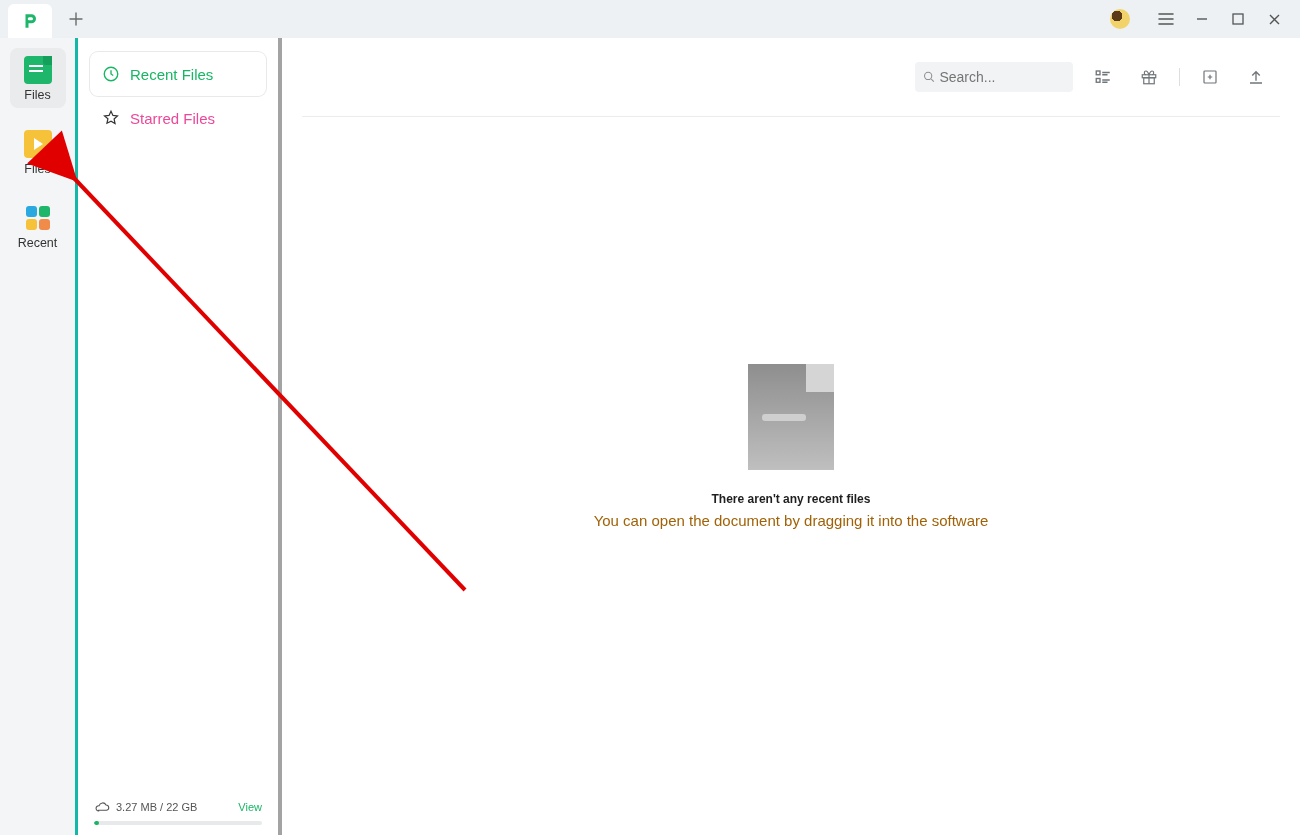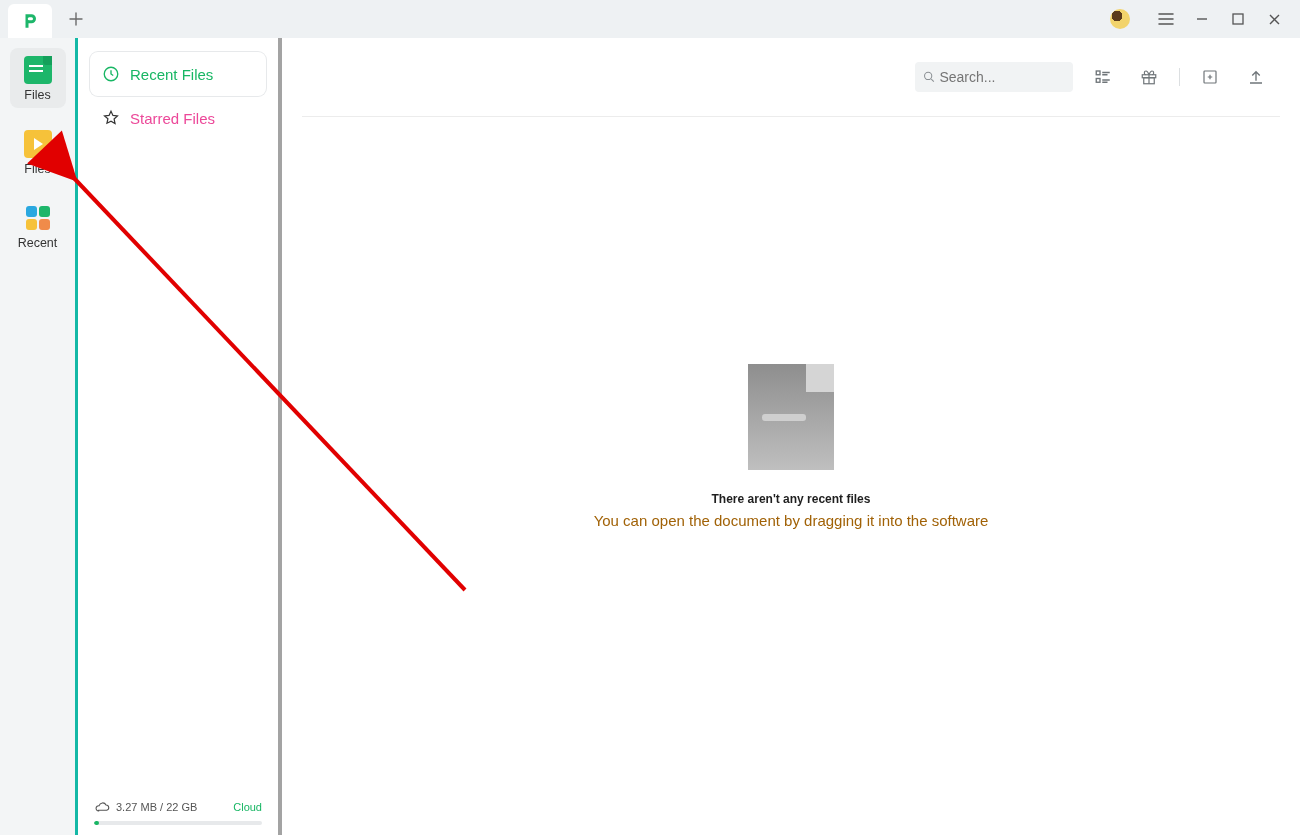--- a/index.html
+++ b/index.html
@@ -255,21 +255,21 @@
           <path d="M12 3l2.6 5.6 6 .6-4.5 4.1 1.3 6-5.4-3.1L6.6 19l1.3-6L3.4 9.2l6-.6L12 3z"></path>
         </svg>
       <span>Starred Files</span>
     </div>
 
     <div class="storage">
       <svg width="16" height="16" viewBox="0 0 24 24" fill="none" stroke="#555" stroke-width="1.6">
           <path d="M7 18a4 4 0 1 1 .7-7.95A5.5 5.5 0 0 1 18 9a4 4 0 0 1 1 7.9H7z"></path>
         </svg>
       <span>3.27 MB / 22 GB</span>
-      <span class="view">Cloud</span>
+      <span class="view">View</span>
     </div>
     <div class="storage-bar"></div>
   </div>
 
   <div class="content">
     <div class="toolbar">
       <div class="search">
         <svg width="14" height="14" viewBox="0 0 24 24" fill="none" stroke="#8a8f93" stroke-width="2">
             <circle cx="10" cy="10" r="7"></circle>
             <path d="M21 21l-5-5"></path>

